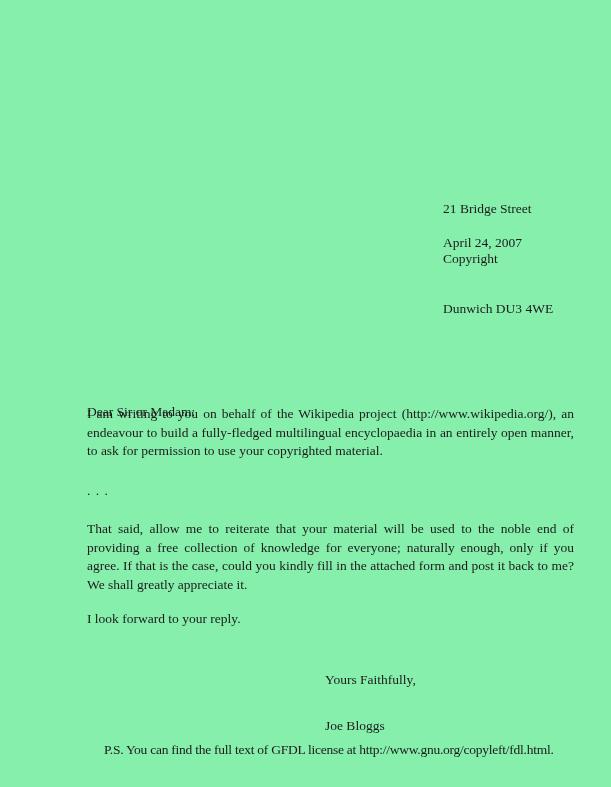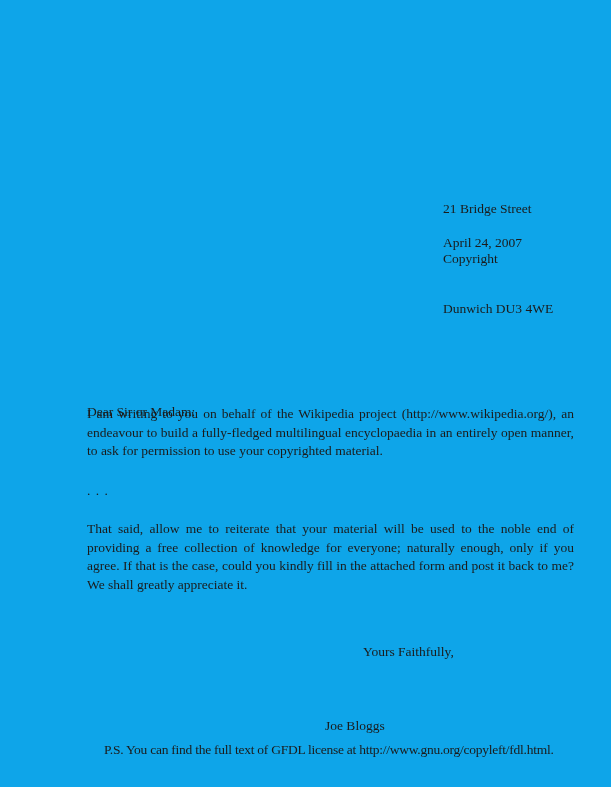--- a/index.html
+++ b/index.html
@@ -4,21 +4,21 @@
 <style>
   html, body {
     margin: 0;
     padding: 0;
     background: #ffffff;
   }
   .letter-page {
     position: relative;
     width: 611px;
     height: 787px;
-    background: #0ea5e9;
+    background: #86efac;
     overflow: hidden;
     font-family: "Liberation Serif", "DejaVu Serif", serif;
     font-size: 13.5px;
     color: #1b1b1b;
   }
   .abs { position: absolute; }
   .addr { line-height: 16.6px; white-space: pre; }
   .para {
     width: 487px;
     line-height: 18.5px;
@@ -45,21 +45,22 @@
 
   <div class="abs single" style="left: 87px; top: 403px;">Dear Sir or Madam:</div>
 
   <div class="abs para" style="left: 87px; top: 405px;"><span>I am writing to you on behalf of the Wikipedia project </span><span class="nowrap-url">(http://www.wikipedia.org/),</span><span> an endeavour to build a fully-fledged multilingual encyclopaedia in an entirely open manner, to ask for permission to use your copyrighted material.</span></div>
 
   <div class="abs ellipsis-line" style="left: 87px; top: 482px;">. . .</div>
 
   <div class="abs para" style="left: 87px; top: 520px;">That said, allow me to reiterate that your material will be used to the noble end of providing a free collection of knowledge for everyone; naturally enough, only if you agree. If that is the case, could you kindly fill in the attached form and post it back to me? We shall greatly appreciate it.</div>
 
 
+  <div class="abs single" style="left: 87px; top: 610px;">I look forward to your reply.</div>
 
-  <div class="abs single" style="left: 325px; top: 643px; margin-left: 38px;">Yours Faithfully,</div>
+  <div class="abs single" style="left: 325px; top: 671px;">Yours Faithfully,</div>
 
   <div class="abs single" style="left: 325px; top: 717px;">Joe Bloggs</div>
 
   <div class="abs single ps-line" style="left: 104px; top: 741px;">P.S. You can find the full text of GFDL license at http://www.gnu.org/copyleft/fdl.html.</div>
 
 
 </div>
 
 </body></html>

